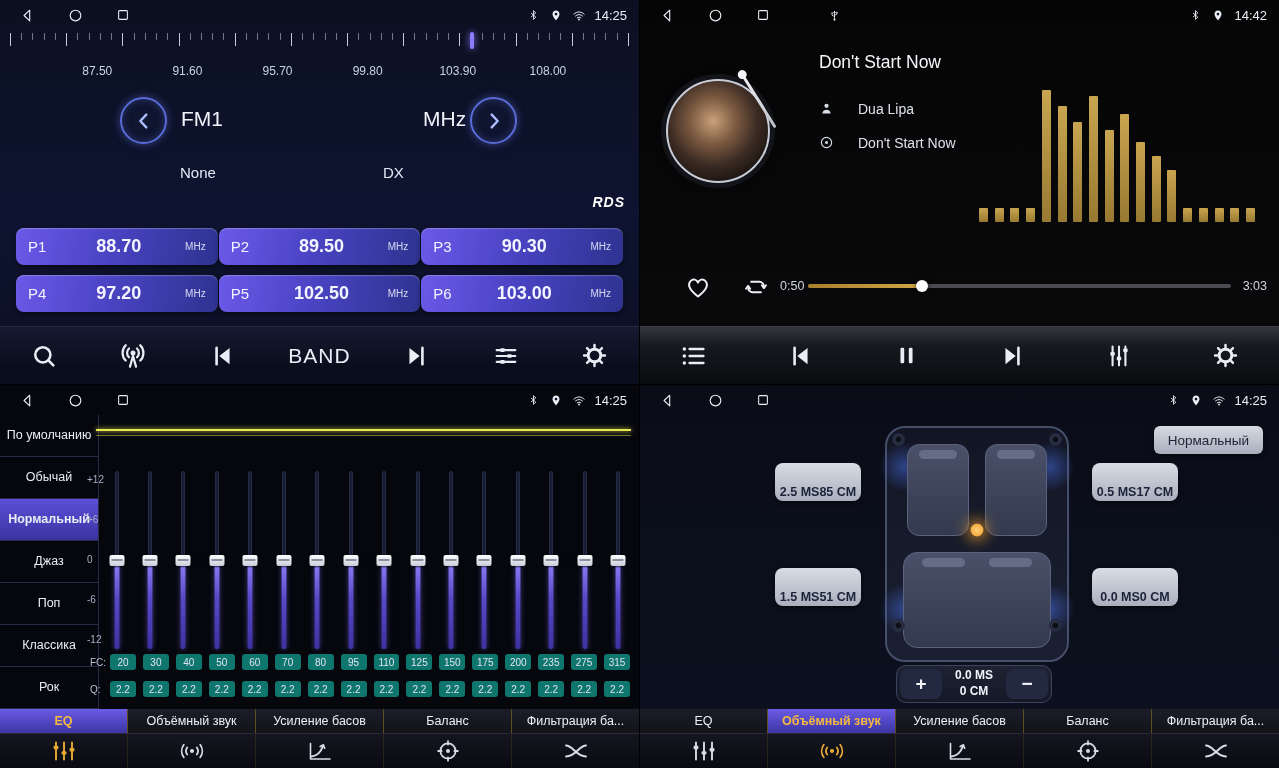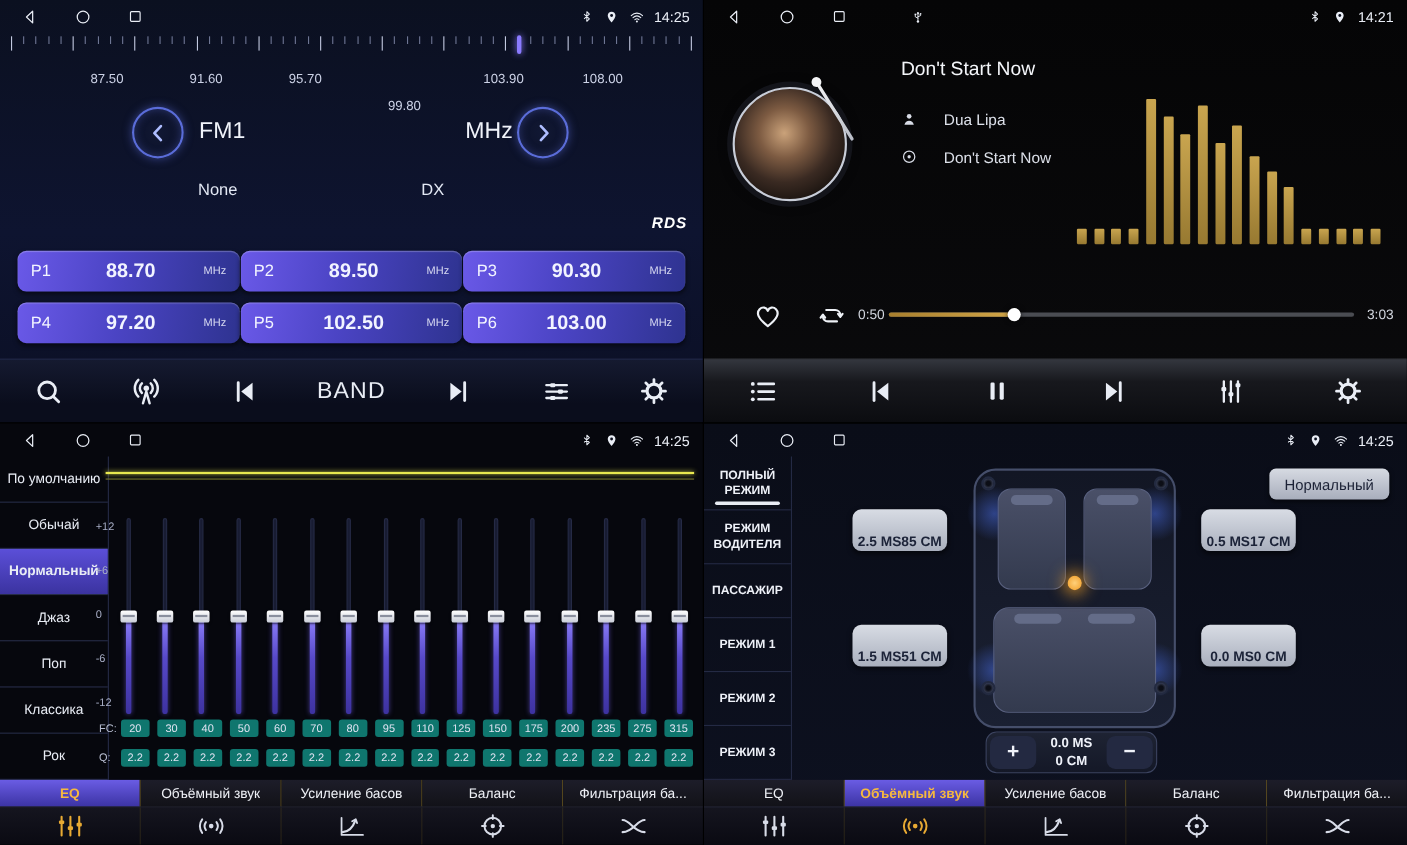--- a/index.html
+++ b/index.html
@@ -222,21 +222,21 @@
           <i></i>
           <i></i>
           <i></i>
           <i class="major"></i>
         </div>
       <i class="freq-indicator" style="left: 74.3%;"></i>
       <div>
           <span class="scale-label" style="left: 14.1%;">87.50</span>
           <span class="scale-label" style="left: 28.66%;">91.60</span>
           <span class="scale-label" style="left: 43.22%;">95.70</span>
-          <span class="scale-label" style="left: 57.78%; margin-top: 25px;">99.80</span>
+          <span class="scale-label" style="left: 57.78%;">99.80</span>
           <span class="scale-label" style="left: 72.34%;">103.90</span>
           <span class="scale-label" style="left: 86.9%;">108.00</span>
         </div>
     </div>
     <button class="round-btn" id="tune-down">
         <svg width="22" height="22" viewBox="0 0 24 24" xmlns="http://www.w3.org/2000/svg">
           <path d="M14.5 5 8 12 14.5 19" stroke="currentColor" fill="none" stroke-width="2.6" stroke-linecap="round" stroke-linejoin="round"></path>
         </svg>
       </button>
     <div class="band-label">FM1</div>
@@ -364,21 +364,21 @@
             <svg width="11" height="14" viewBox="0 0 24 24" xmlns="http://www.w3.org/2000/svg">
               <path d="M6.5 7.5 17 16.5 12 21.5 12 2.5 17 7.5 6.5 16.5" stroke="currentColor" fill="none" stroke-width="2" stroke-linejoin="round"></path>
             </svg>
           </span>
         <span class="stico">
             <svg width="12" height="13" viewBox="0 0 24 24" xmlns="http://www.w3.org/2000/svg">
               <path d="M12 2.2C8.1 2.2 5 5.3 5 9.2c0 5.2 7 12.6 7 12.6s7-7.4 7-12.6c0-3.9-3.1-7-7-7z" fill="currentColor"></path>
               <circle cx="12" cy="9.2" r="2.6" fill="#0b0f1e"></circle>
             </svg>
           </span>
-        <span>14:21</span>
+        <span>14:42</span>
       </div>
     </header>
     <div class="album-art">
       <i class="tonearm"></i>
     </div>
     <div class="song-title">Don't Start Now</div>
     <div class="meta-row artist">
       <span class="mico">
           <svg width="15" height="15" viewBox="0 0 24 24" xmlns="http://www.w3.org/2000/svg">
             <circle cx="12" cy="7.6" r="3.4" fill="currentColor"></circle>
@@ -754,28 +754,20 @@
             <svg width="15" height="13" viewBox="0 0 24 24" xmlns="http://www.w3.org/2000/svg">
               <path d="M2.5 9.5C8 4 16 4 21.5 9.5" stroke="currentColor" fill="none" stroke-width="1.8" stroke-linecap="round" stroke-linejoin="round"></path>
               <path d="M5.5 13C9.5 9.3 14.5 9.3 18.5 13" stroke="currentColor" fill="none" stroke-width="1.8" stroke-linecap="round" stroke-linejoin="round"></path>
               <path d="M8.6 16.4c2-1.7 4.8-1.7 6.8 0" stroke="currentColor" fill="none" stroke-width="1.8" stroke-linecap="round" stroke-linejoin="round"></path>
               <circle cx="12" cy="19.3" r="1.7" fill="currentColor"></circle>
             </svg>
           </span>
         <span>14:25</span>
       </div>
     </header>
-    <aside class="sur-menu">
-        <div class="smode sel">ПОЛНЫЙ РЕЖИМ</div>
-        <div class="smode">РЕЖИМ ВОДИТЕЛЯ</div>
-        <div class="smode">ПАССАЖИР</div>
-        <div class="smode">РЕЖИМ 1</div>
-        <div class="smode">РЕЖИМ 2</div>
-        <div class="smode">РЕЖИМ 3</div>
-      </aside>
     <div class="profile-btn">Нормальный</div>
     <div class="car-panel">
       <i class="glow g1"></i>
       <i class="glow g2"></i>
       <i class="glow g3"></i>
       <i class="glow g4"></i>
       <div class="seat fl"></div>
       <div class="seat fr"></div>
       <div class="seat rear"></div>
       <i class="speaker s-tl"></i>

